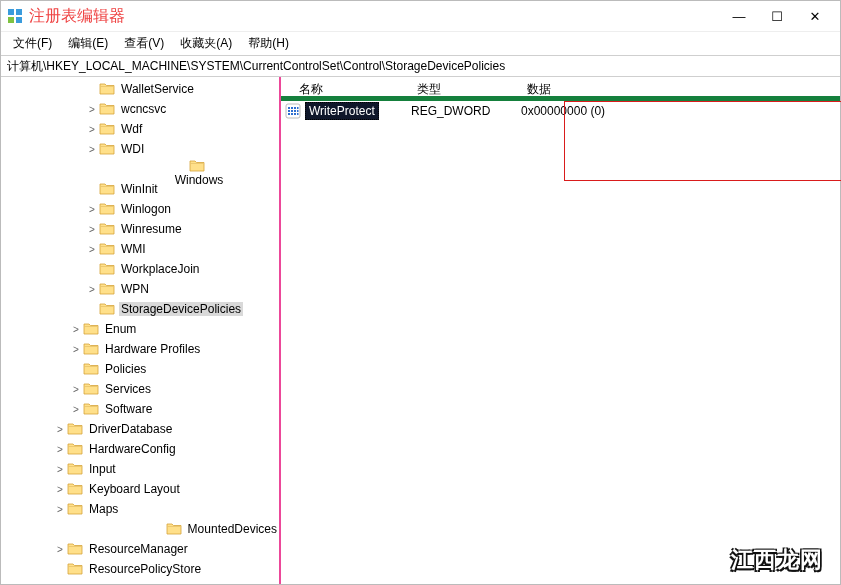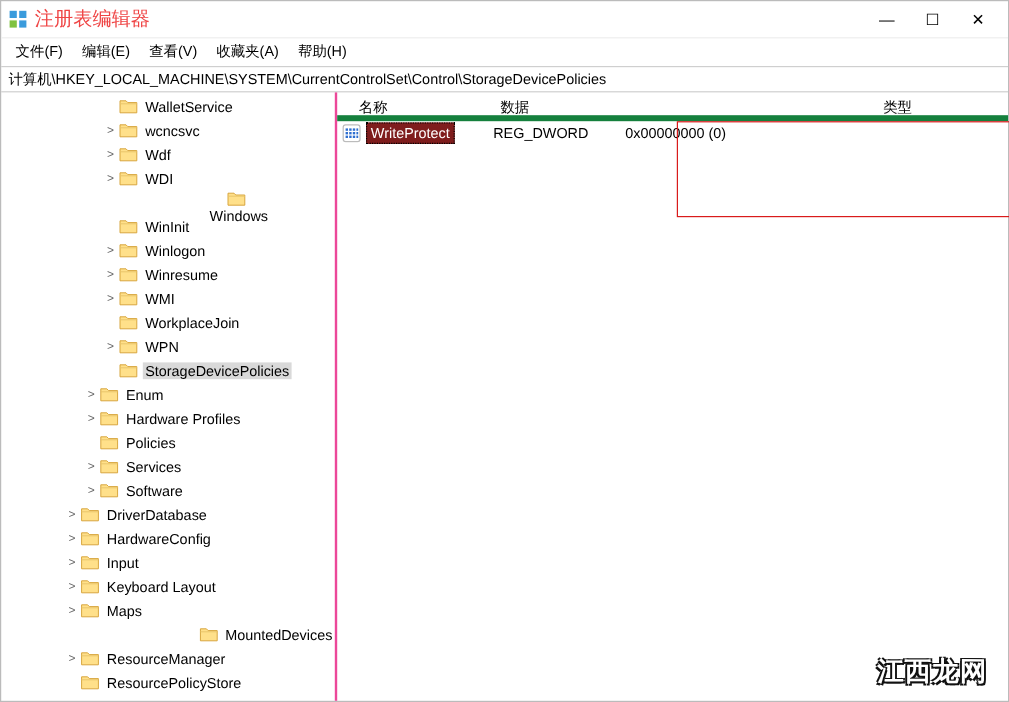--- a/index.html
+++ b/index.html
@@ -29,21 +29,21 @@
     .list { flex: 1; position: relative; }
     .list-header { display: flex; height: 24px; border-bottom: 5px solid #15803d; }
     .list-header-cell { padding: 4px 6px; font-size: 12px; color: #000; }
     .col-name { width: 130px; padding-left: 18px; }
     .col-type { width: 110px; }
     .col-data { flex: 1; }
     .list-body { position: relative; }
     .list-row { display: flex; align-items: center; height: 20px; }
     .list-row .val-icon { width: 16px; height: 16px; margin-left: 4px; margin-right: 4px; }
     .list-row .cell { font-size: 12px; padding: 1px 0; }
-    .list-row.selected .name-text { background: #7f1d1d; color: #fff; padding: 1px 3px; border: 1px dotted #000; }
+    .list-row.selected .name-text { background: #0f172a; color: #fff; padding: 1px 3px; border: 1px dotted #000; }
     .highlight-box { position: absolute; border: 1px solid #d91b1b; pointer-events: none; }
     .watermark {
       position: absolute; right: 18px; bottom: 10px;
       font-family: "Microsoft YaHei", sans-serif; font-size: 22px; font-weight: 700;
       color: #fff; text-shadow: -1.5px -1.5px 0 #111, 1.5px -1.5px 0 #111, -1.5px 1.5px 0 #111, 1.5px 1.5px 0 #111;
       pointer-events: none; letter-spacing: 1px;
     }
   </style>
 </head>
 <body>
@@ -330,22 +330,22 @@
                 <path d="M1 4.5 L15 4.5" stroke="#e8c36b" stroke-width="0.8"></path>
               </svg>
             </span>
             <span class="tree-label">ResourcePolicyStore</span>
           </div>
         </div>
     </div>
     <div class="list">
       <div class="list-header">
         <div class="list-header-cell col-name">名称</div>
+        <div class="list-header-cell col-type">类型</div>
         <div class="list-header-cell col-data">数据</div>
-        <div class="list-header-cell col-type">类型</div>
       </div>
       <div class="list-body" id="listBody">
           <div class="list-row selected">
             <span class="val-icon"><svg viewBox="0 0 16 16" width="16" height="16">
                 <rect x="1" y="1" width="14" height="14" rx="2" fill="#fff" stroke="#bcbcbc"></rect>
                 <g fill="#2f6fd0">
                   <rect x="3" y="4" width="2" height="2"></rect>
                   <rect x="6" y="4" width="2" height="2"></rect>
                   <rect x="9" y="4" width="2" height="2"></rect>
                   <rect x="12" y="4" width="1.5" height="2"></rect>

